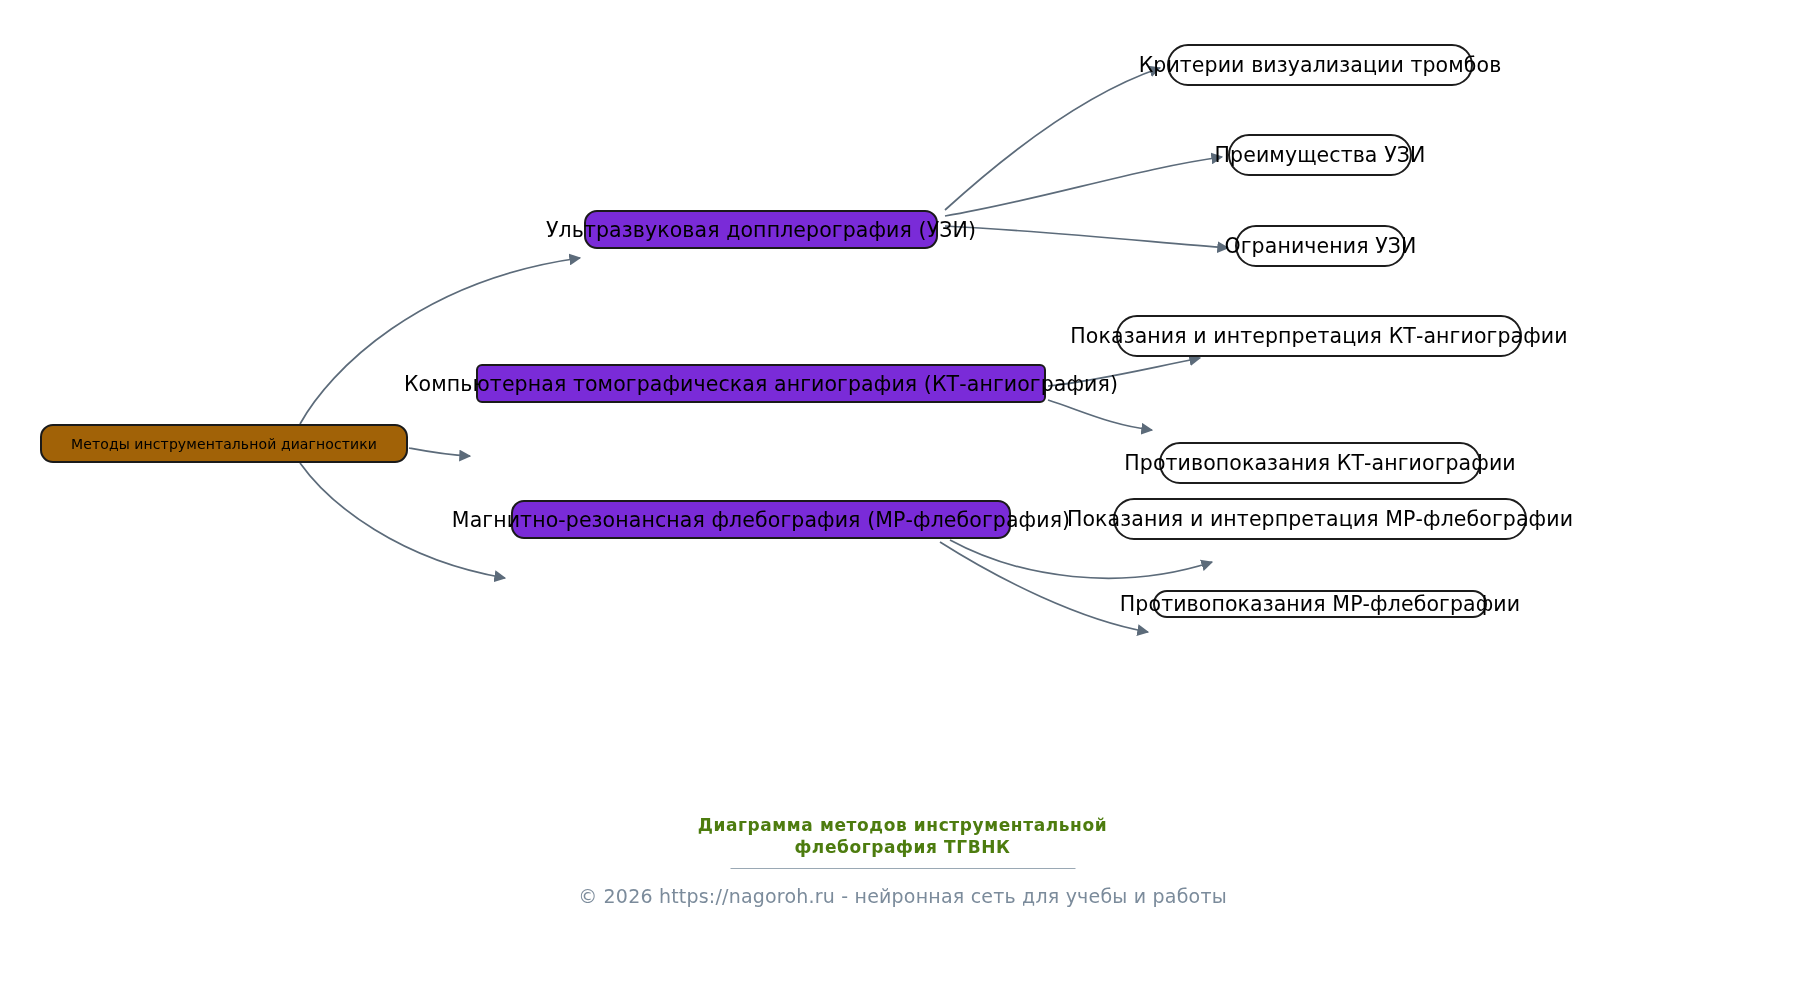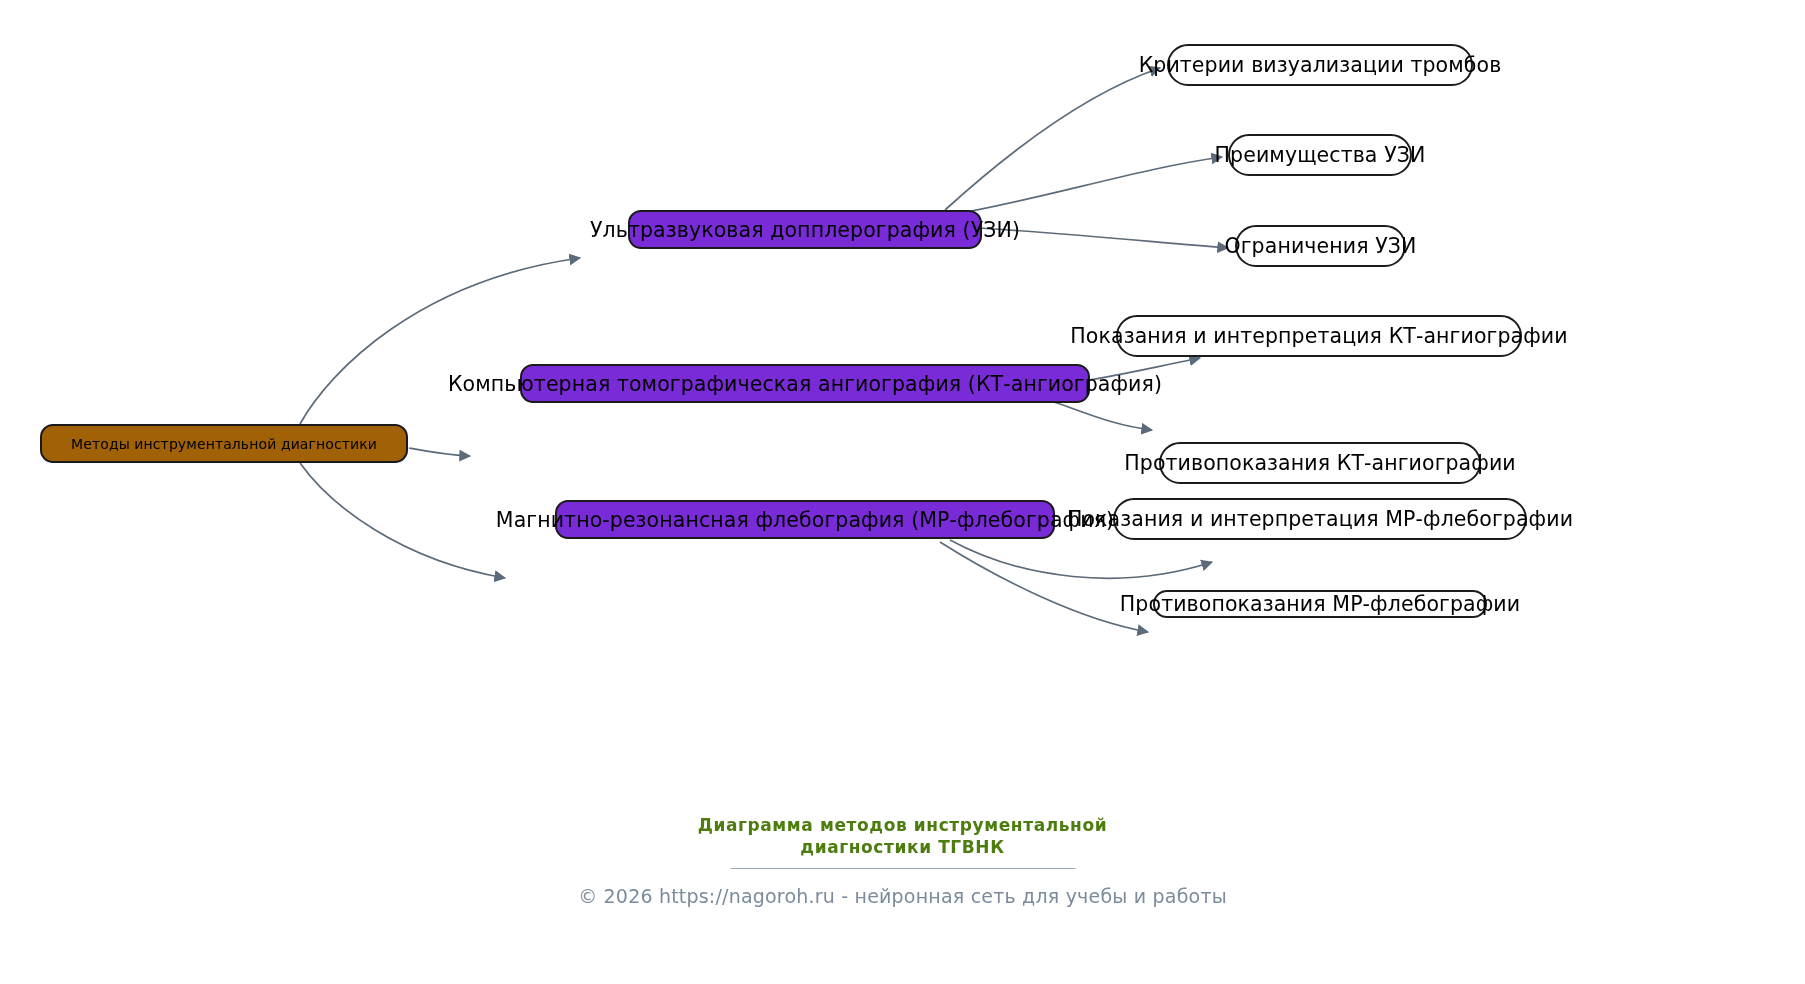--- a/index.html
+++ b/index.html
@@ -53,21 +53,20 @@
     padding: 0 16px;
   }
 
   
   .node-branch {
     background: #7A2BD8;
     border: 2px solid #1a1a1a;
     border-radius: 13px;
     font-size: 20.5px;
     padding: 0 16px;
-    margin-left: 44px;
   }
 
   
   .node-leaf {
     background: #ffffff;
     border: 2px solid #1c1c1c;
     border-radius: 27px;
     font-size: 20.5px;
     padding: 0 18px;
   }
@@ -145,21 +144,21 @@
   </svg>
 
   <div class="node node-root" style="left:40px; top:424px; width:368px; height:39px;">
     <span>Методы инструментальной диагностики</span>
   </div>
 
   <div class="node node-branch" style="left:584px; top:210px; width:354px; height:39px;">
     <span>Ультразвуковая допплерография (УЗИ)</span>
   </div>
 
-  <div class="node node-branch" style="left:476px; top:364px; width:570px; height:39px;">
+  <div class="node node-branch" style="left:476px; top:364px; width:570px; height:39px;border-radius:6px;">
     <span>Компьютерная томографическая ангиография (КТ-ангиография)</span>
   </div>
 
   <div class="node node-branch" style="left:511px; top:500px; width:500px; height:39px;">
     <span>Магнитно-резонансная флебография (МР-флебография)</span>
   </div>
 
   <div class="node node-leaf" style="left:1167px; top:44px; width:306px; height:42px;">
     <span>Критерии визуализации тромбов</span>
   </div>
@@ -183,20 +182,20 @@
   <div class="node node-leaf" style="left:1113px; top:498px; width:414px; height:42px;">
     <span>Показания и интерпретация МР-флебографии</span>
   </div>
 
   <div class="node node-leaf" style="left:1153px; top:590px; width:334px; height:28px;">
     <span>Противопоказания МР-флебографии</span>
   </div>
 
   <div id="caption">
     <div>Диаграмма методов инструментальной</div>
-    <div>диагностики ТГВНК</div>
+    <div>флебография ТГВНК</div>
   </div>
 
   <div id="caption-rule"></div>
 
   <div id="footer">© 2026 https://nagoroh.ru - нейронная сеть для учебы и работы</div>
 
 </div>
 
 </body></html>

